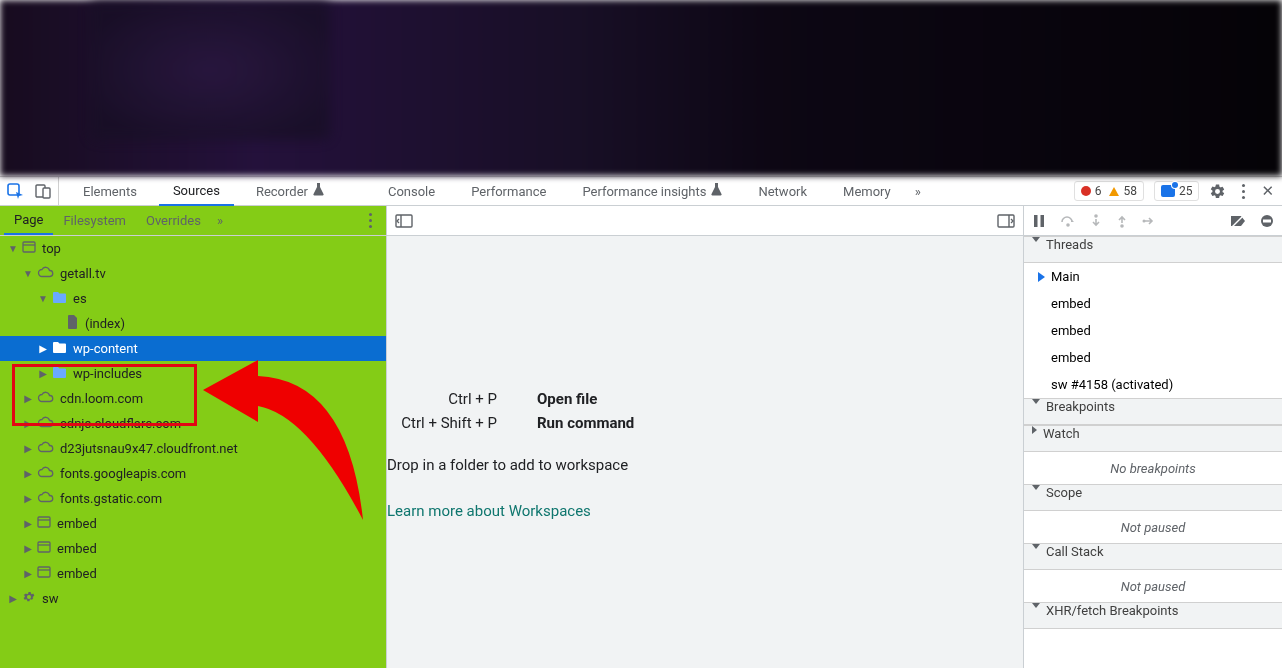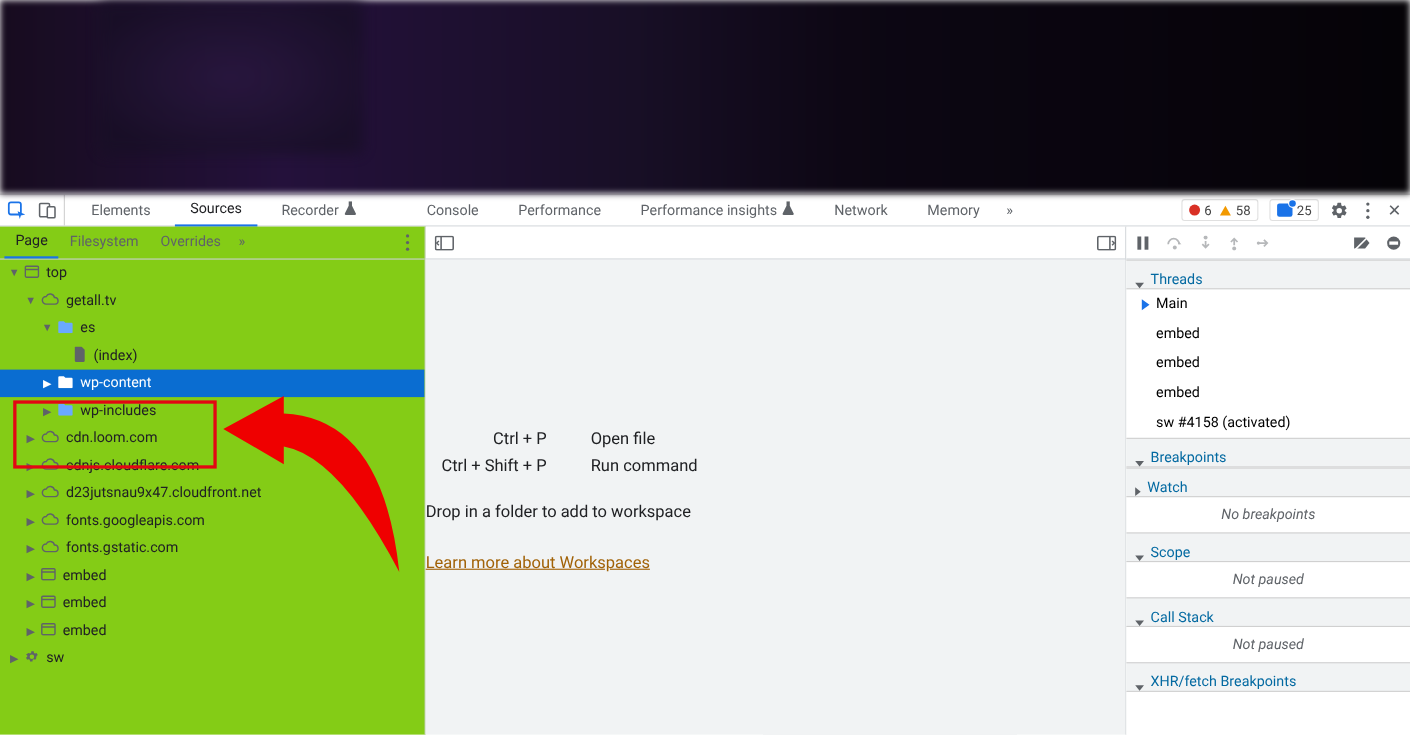--- a/index.html
+++ b/index.html
@@ -52,31 +52,31 @@
 
 #hl-box { position:absolute; left:12px; width:185px; border:3px solid #e30613; pointer-events:none; }
 #big-arrow { position:absolute; pointer-events:none; }
 
 
 #center-panel { flex:1; display:flex; flex-direction:column; border-right:1px solid #cacfd3; background:#fff; }
 #center-toolbar { height:30px; border-bottom:1px solid #cacfd3; display:flex; align-items:center; justify-content:space-between; padding:0 8px; color:#5f6368; }
 #center-body { flex:1; background:#f1f3f4; display:flex; flex-direction:column; align-items:flex-start; justify-content:center; font-size:15px; color:#202124; }
 .kb-row { display:flex; gap:40px; margin:6px 0; }
 .kb-shortcut { width:110px; text-align:right; }
-.kb-action { width:140px; text-align:left; }
+.kb-action { width:140px; text-align:left;font-weight:bold; }
 #drop-text { margin-top:18px; }
-#learn-link { margin-top:28px; color:#a16207; text-decoration:underline; cursor:pointer; }
+#learn-link { margin-top:28px; color:#0f766e; cursor:pointer; }
 
 
 #right-panel { width:258px; display:flex; flex-direction:column; background:#fff; font-size:13px; }
 #debug-toolbar { height:30px; border-bottom:1px solid #cacfd3; display:flex; align-items:center; justify-content:space-between; padding:0 8px; color:#5f6368; }
 .dbg-btns { display:flex; gap:14px; align-items:center; }
 .dbg-ic { opacity:.45; }
 .dbg-ic.active { opacity:1; color:#333; }
-.section-hdr { height:27px; background:#f1f3f4; border-top:1px solid #d0d0d0; border-bottom:1px solid #d0d0d0; display:flex; align-items:flex-end; padding-left:8px; color:#0369a1; }
+.section-hdr { height:27px; background:#f1f3f4; border-top:1px solid #d0d0d0; border-bottom:1px solid #d0d0d0; display:flex; align-items:flex-start; padding-left:8px; color:#404040; }
 .thread-row { height:27px; display:flex; align-items:center; padding-left:14px; }
 .thread-row.current::before { content:""; width:0; height:0; border-top:5px solid transparent; border-bottom:5px solid transparent; border-left:7px solid #1a73e8; margin-right:6px; }
 .thread-row.indent::before { content:""; width:13px; display:inline-block; }
 .empty-msg { height:32px; display:flex; align-items:center; justify-content:center; color:#5f6368; font-style:italic; }
 
 .exp-chevron { display:inline-block; width:0; height:0; border-style:solid; margin-right:6px; }
 .exp-down { border-width:5px 4px 0 4px; border-color:#5f6368 transparent transparent transparent; }
 .exp-right { border-width:4px 0 4px 5px; border-color:transparent transparent transparent #5f6368; }
 
 svg.ic-toggle-pane rect{ fill:none; stroke:#5f6368; stroke-width:1.4; }

